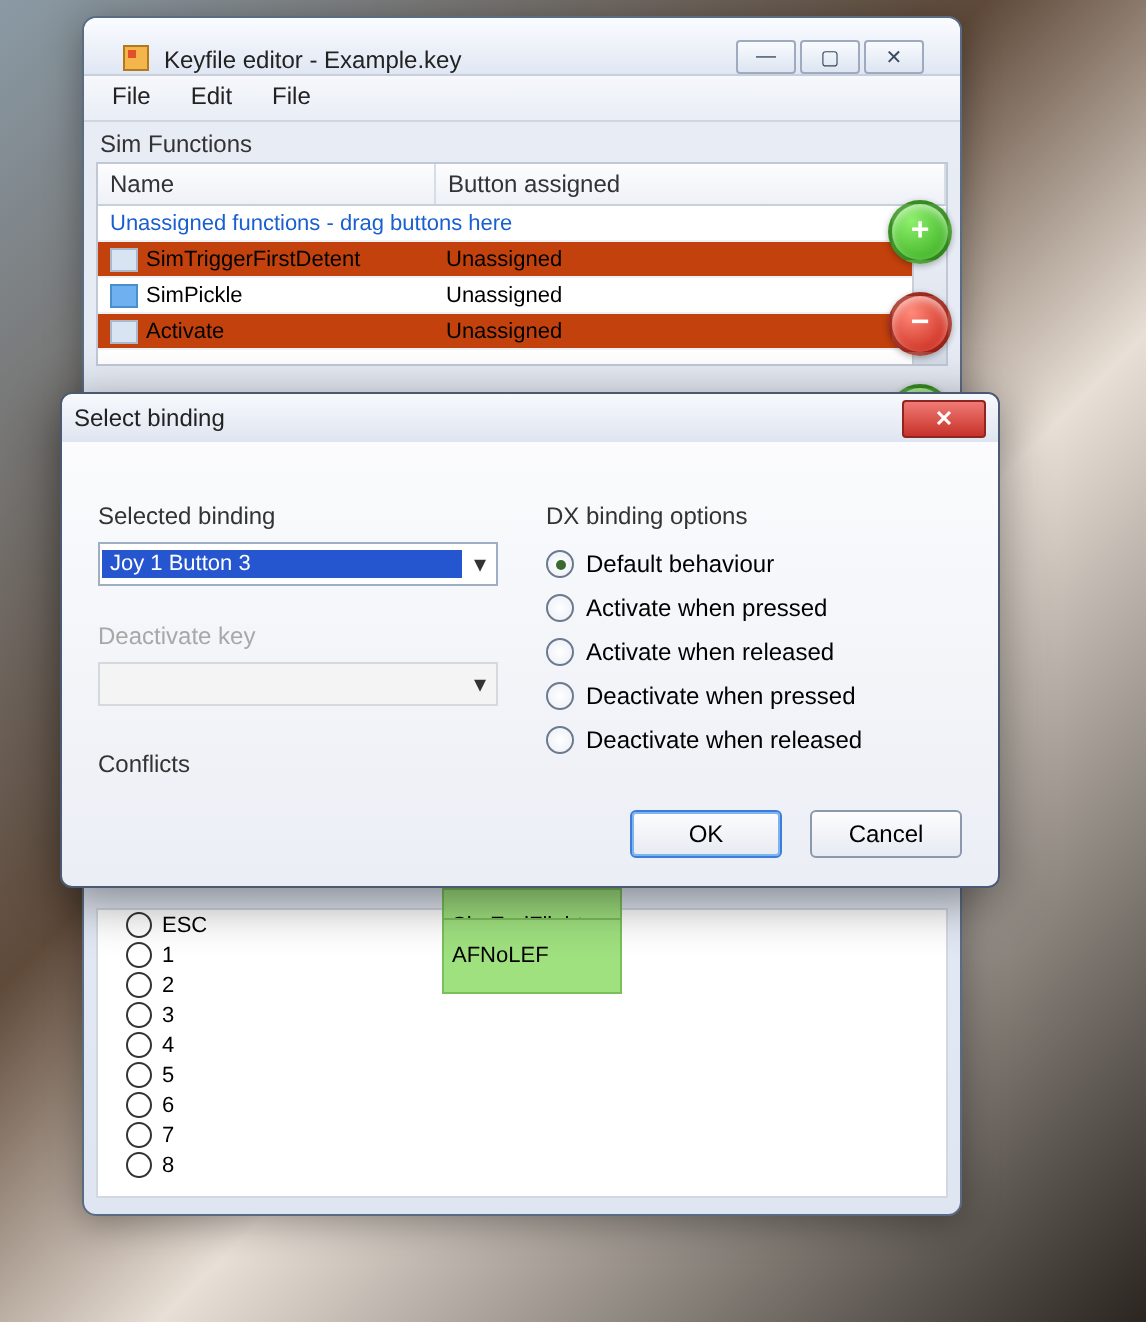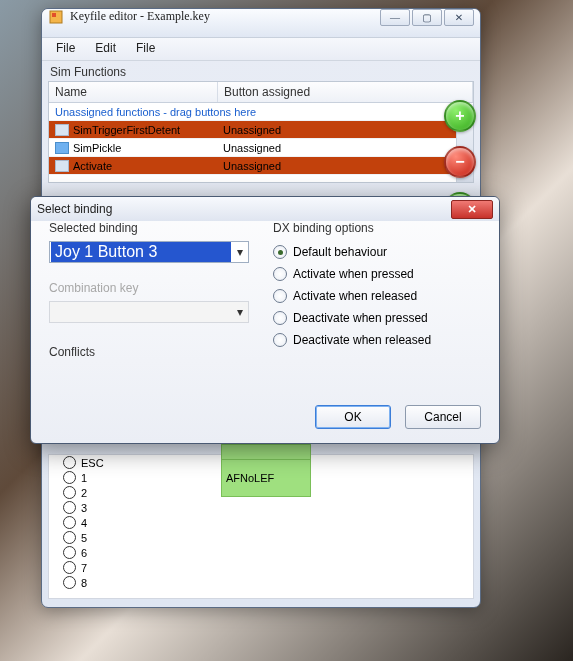--- a/index.html
+++ b/index.html
@@ -22,26 +22,25 @@
     height: 600px;
     background: linear-gradient(#fdfdfe, #e8ecf5 6%, #dfe6f2 100%);
     border: 1px solid #5a6b84;
     border-radius: 7px;
     box-shadow: 0 4px 18px rgba(0,0,0,0.35);
     box-sizing: border-box;
   }
   .titlebar {
     height: 28px;
     display: flex;
-    align-items: flex-start;
-    padding: 0 6px;
+    align-items: flex-end;
+    padding: 0 18px;
     background: linear-gradient(#fafcff, #e0e7f3);
     border-bottom: 1px solid #c8d0dc;
     border-radius: 7px 7px 0 0;
-    font-family: Liberation Serif, serif;
   }
   .titlebar .app-icon {
     width: 16px; height: 16px;
     margin-right: 6px;
     display: flex; align-items: center; justify-content: center;
   }
   .titlebar .title-text {
     flex: 1;
     color: #222;
   }
@@ -197,41 +196,41 @@
     width: 40px; height: 17px;
     background: linear-gradient(#f07a74,#c7322b);
     border: 1px solid #8d2520;
     border-radius: 2px;
     display: flex; align-items: center; justify-content: center;
     color: #fff;
     font-weight: bold;
     font-size: 11px;
   }
   .dlg-body {
-    padding: 0 18px 10px;
+    padding: 30px 18px 10px;
     display: flex;
     gap: 24px;
   }
   .dlg-col { flex: 1; }
   .dlg-label { color: #333; margin-bottom: 6px; }
   .dlg-label.disabled { color: #a8a8a8; }
   .combo {
     border: 1px solid #9faec2;
     height: 20px;
     display: flex;
     align-items: center;
     background: #fff;
   }
   .combo .sel {
     flex: 1;
     background: #2556cf;
     color: #fff;
     padding: 1px 4px;
     margin: 1px;
-    font-size: 16px;
+    font-size: 11px;
   }
   .combo .arrow {
     width: 16px; text-align: center;
     color: #333;
   }
   .combo.disabled .sel { background: #f4f4f4; color: #f4f4f4; }
   .combo.disabled { border-color: #d5d8de; background:#f4f4f4;}
   .radio-line {
     display: flex; align-items: center;
     height: 22px;
@@ -388,21 +387,21 @@
 
   <div class="dlg-body">
     <div class="dlg-col" style="max-width:200px;">
       <div class="dlg-label">Selected binding</div>
       <div class="combo">
         <span class="sel">Joy 1 Button 3</span>
         <span class="arrow">▾</span>
       </div>
 
       <div style="height:18px;"></div>
-      <div class="dlg-label disabled">Combination key</div>
+      <div class="dlg-label disabled">Deactivate key</div>
       <div class="combo disabled">
         <span class="sel"></span>
         <span class="arrow">▾</span>
       </div>
 
       <div style="height:22px;"></div>
       <div class="dlg-label">Conflicts</div>
     </div>
 
     <div class="dlg-col">

